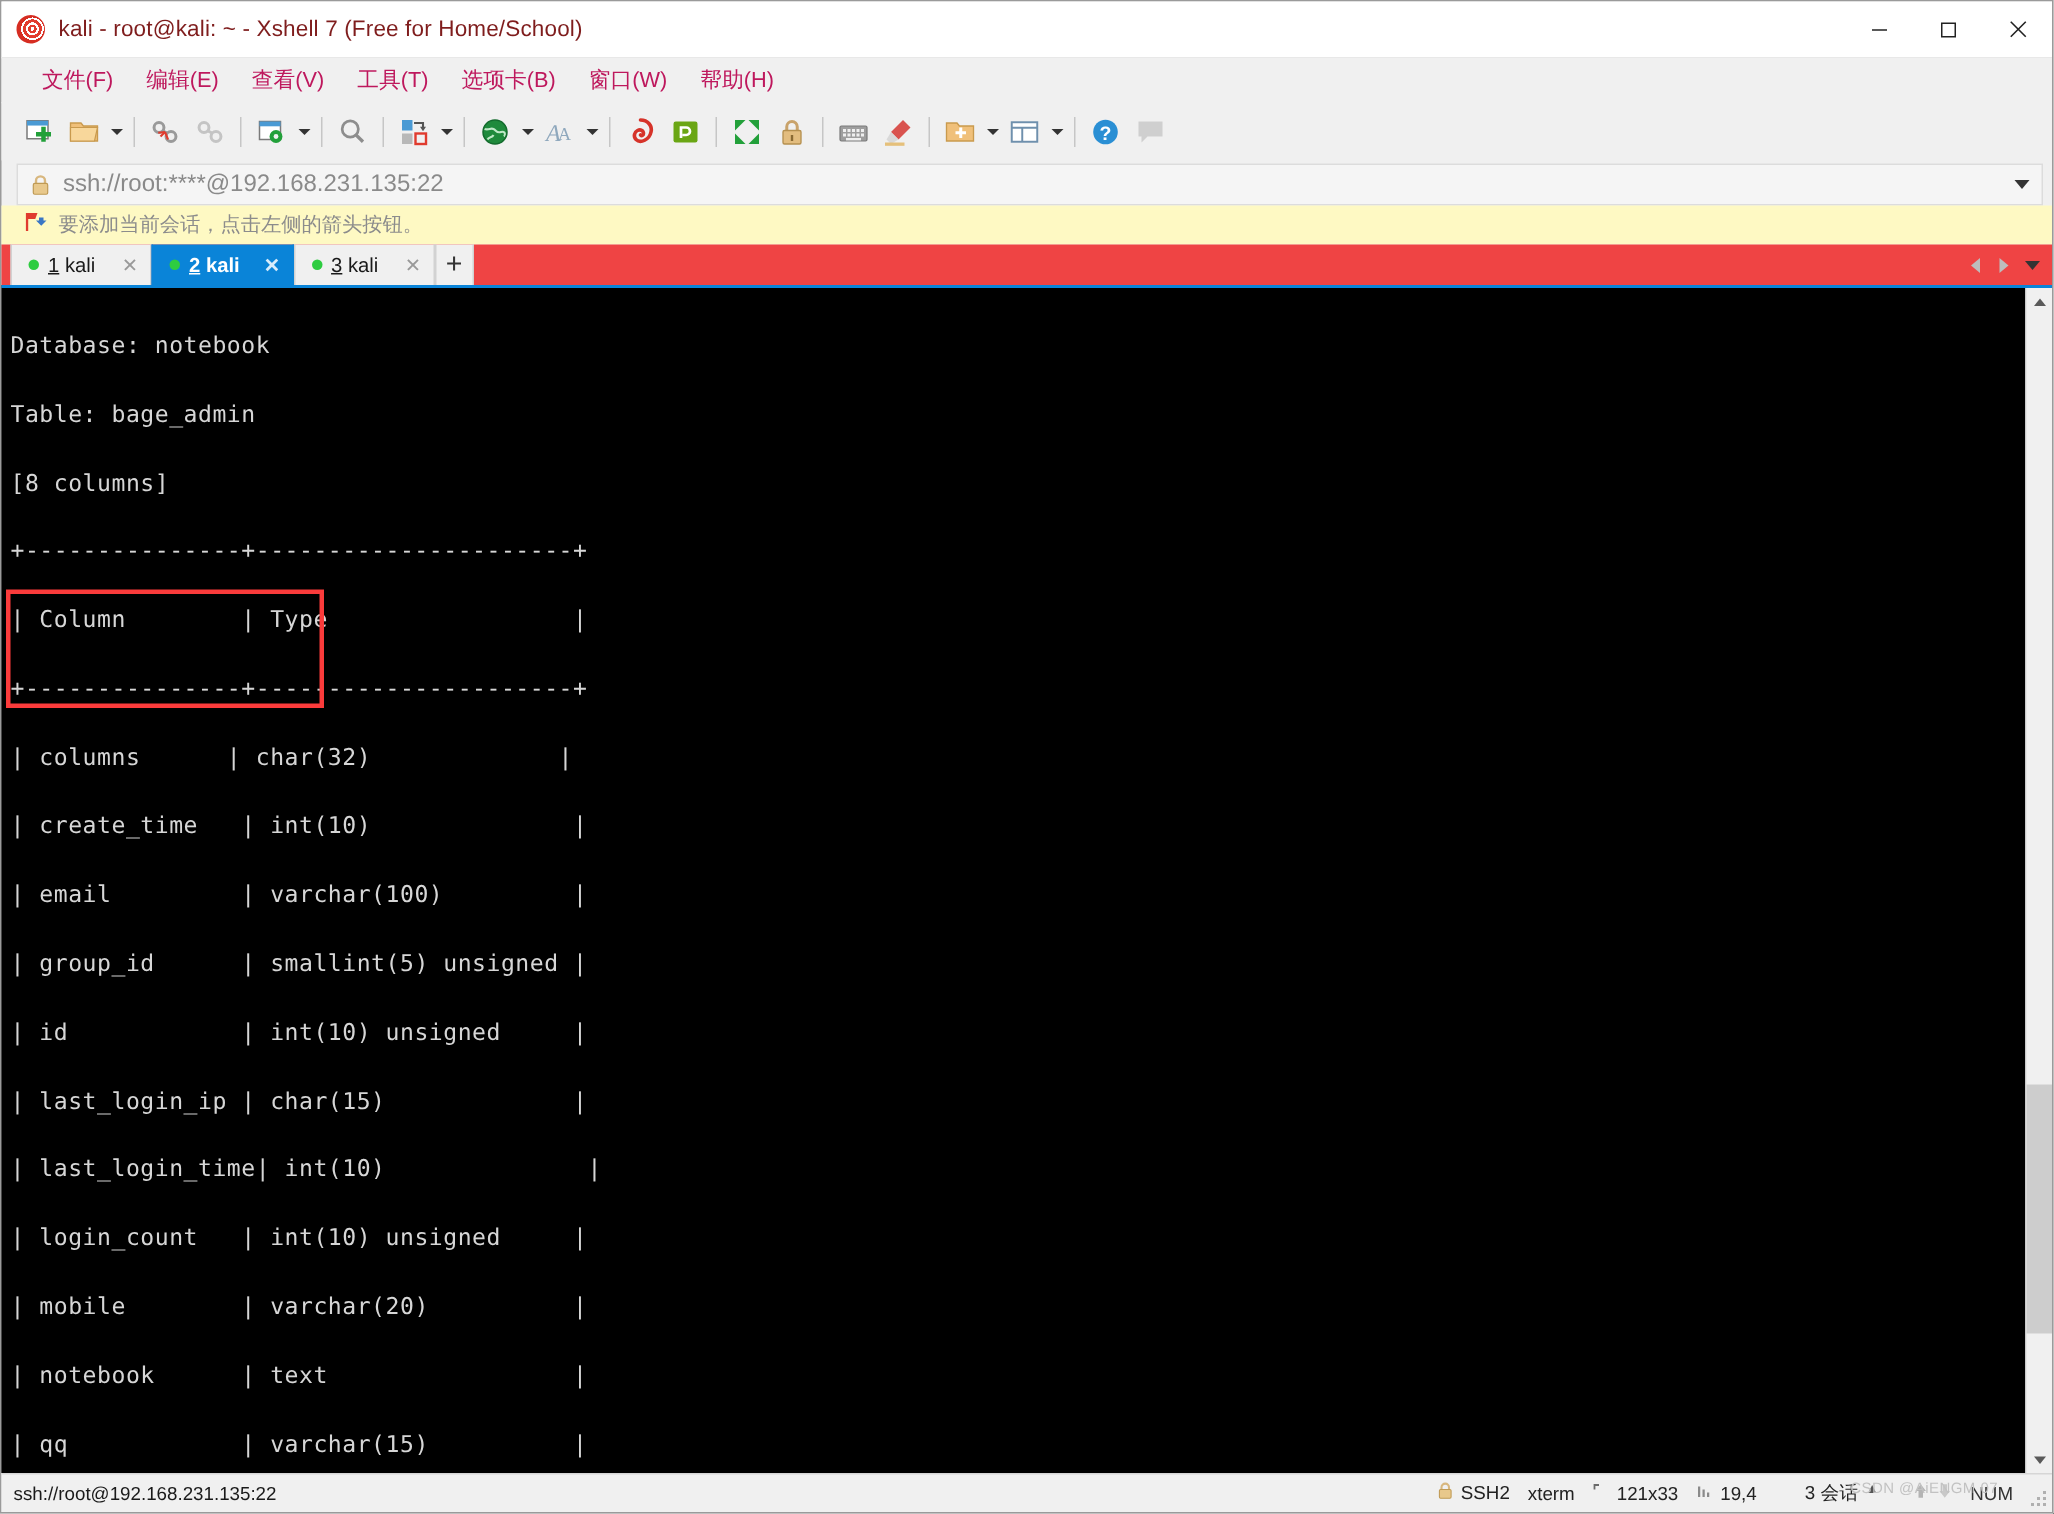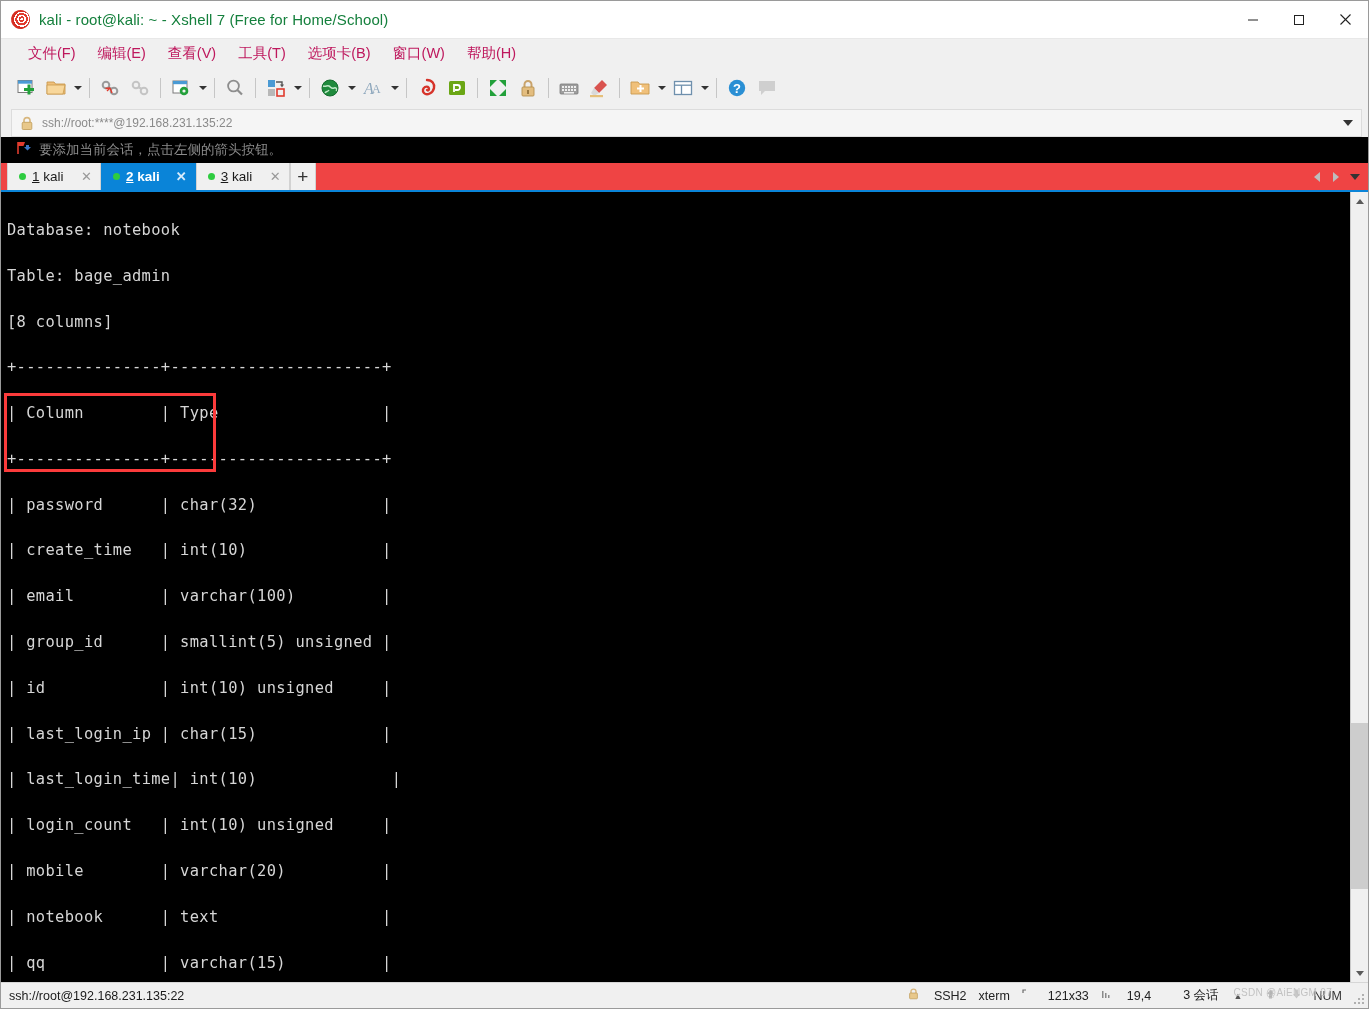--- a/index.html
+++ b/index.html
@@ -36,21 +36,21 @@
     flex: 0 0 20px;
   }
   .snail {
     width: 19px; height: 19px;
     background: radial-gradient(circle at 56% 50%, #ffffff 0 9%, #e23b2e 9% 20%, #ffffff 20% 30%, #e23b2e 30% 44%, #ffffff 44% 53%, #d62d22 53% 100%);
     border-radius: 50%;
     transform: rotate(-15deg);
   }
   .titlebar .title-text {
     font-size: 15px;
-    color: #15803d;
+    color: #7f1d1d;
     white-space: nowrap;
     letter-spacing: 0.1px;
   }
   .titlebar .spacer { flex: 1 1 auto; }
   .winbtn {
     width: 46px; height: 38px;
     display: flex; align-items: center; justify-content: center;
     color: #222;
   }
 
@@ -98,31 +98,31 @@
     height: 28px;
     flex: 0 0 28px;
     margin: 2px 6px 0 10px;
     background: #f5f5f5;
     border: 1px solid #dcdcdc;
     display: flex;
     align-items: center;
   }
   .addr-lock { margin: 0 8px 0 8px; flex: 0 0 auto; display:flex; }
   .addr-text {
-    font-size: 12px; color: #8a8a8a; flex: 1 1 auto;
+    font-size: 16px; color: #8a8a8a; flex: 1 1 auto;
     white-space: nowrap; overflow: hidden;
   }
   .addr-drop { width: 26px; height: 26px; display:flex; align-items:center; justify-content:center; }
 
   
   .hintbar {
     height: 26px; flex: 0 0 26px;
     display: flex; align-items: center;
     padding-left: 16px;
-    background: #000000;
+    background: #fef9c3;
     text-align: center;
   }
   .hint-text { font-size: 13.5px; color: #8c8c8c; margin-left: 6px; }
 
   
   .tabbar {
     height: 27px; flex: 0 0 27px;
     background: #ef4444;
     display: flex;
     align-items: flex-end;
@@ -217,21 +217,21 @@
   
   .statusbar {
     height: 26px; flex: 0 0 26px;
     background: #f0f0f0;
     border-top: 1px solid #d6d6d6;
     display: flex; align-items: center;
     font-size: 12.5px; color: #222;
     position: relative;
   }
   .st-left { padding-left: 8px; font-size:12.5px; color:#1a1a1a; }
-  .st-cell { display:flex; align-items:center; gap:15px; padding: 0 6px; white-space:nowrap;}
+  .st-cell { display:flex; gap:5px; padding: 0 6px; white-space:nowrap;}
   .st-gap { flex: 1 1 auto; }
   .watermark {
     position: absolute;
     right: 36px; top: 4px;
     font-size: 10px;
     color: #c2c2c2;
     font-family: "Liberation Sans", sans-serif;
     pointer-events: none;
     letter-spacing: 0.3px;
   }
@@ -526,21 +526,21 @@
   </div>
 
   <div class="term-wrap">
     <div class="term">
 <div class="row">Database: notebook</div>
 <div class="row">Table: bage_admin</div>
 <div class="row">[8 columns]</div>
 <div class="row">+---------------+----------------------+</div>
 <div class="row">| Column        | Type                 |</div>
 <div class="row">+---------------+----------------------+</div>
-<div class="row"><span>| </span><span>password</span><span class="pad0">      | char(32)             |</span></div>
+<div class="row"><span>| </span><span>columns</span><span class="pad0">      | char(32)             |</span></div>
 <div class="row"><span>| </span><span>create_time</span><span class="pad1">   | int(10)              |</span></div>
 <div class="row"><span>| </span><span>email</span><span class="pad2">         | varchar(100)         |</span></div>
 <div class="row"><span>| </span><span>group_id</span><span class="pad3">      | smallint(5) unsigned |</span></div>
 <div class="row"><span>| </span><span>id</span><span class="pad4">            | int(10) unsigned     |</span></div>
 <div class="row"><span>| </span><span>last_login_ip</span><span class="pad5"> | char(15)             |</span></div>
 <div class="row"><span>| </span><span>last_login_time</span><span class="pad6">| int(10)              |</span></div>
 <div class="row"><span>| </span><span>login_count</span><span class="pad7">   | int(10) unsigned     |</span></div>
 <div class="row"><span>| </span><span>mobile</span><span class="pad8">        | varchar(20)          |</span></div>
 <div class="row"><span>| </span><span>notebook</span><span class="pad9">      | text                 |</span></div>
 <div class="row"><span>| </span><span>qq</span><span class="pad10">            | varchar(15)          |</span></div>

